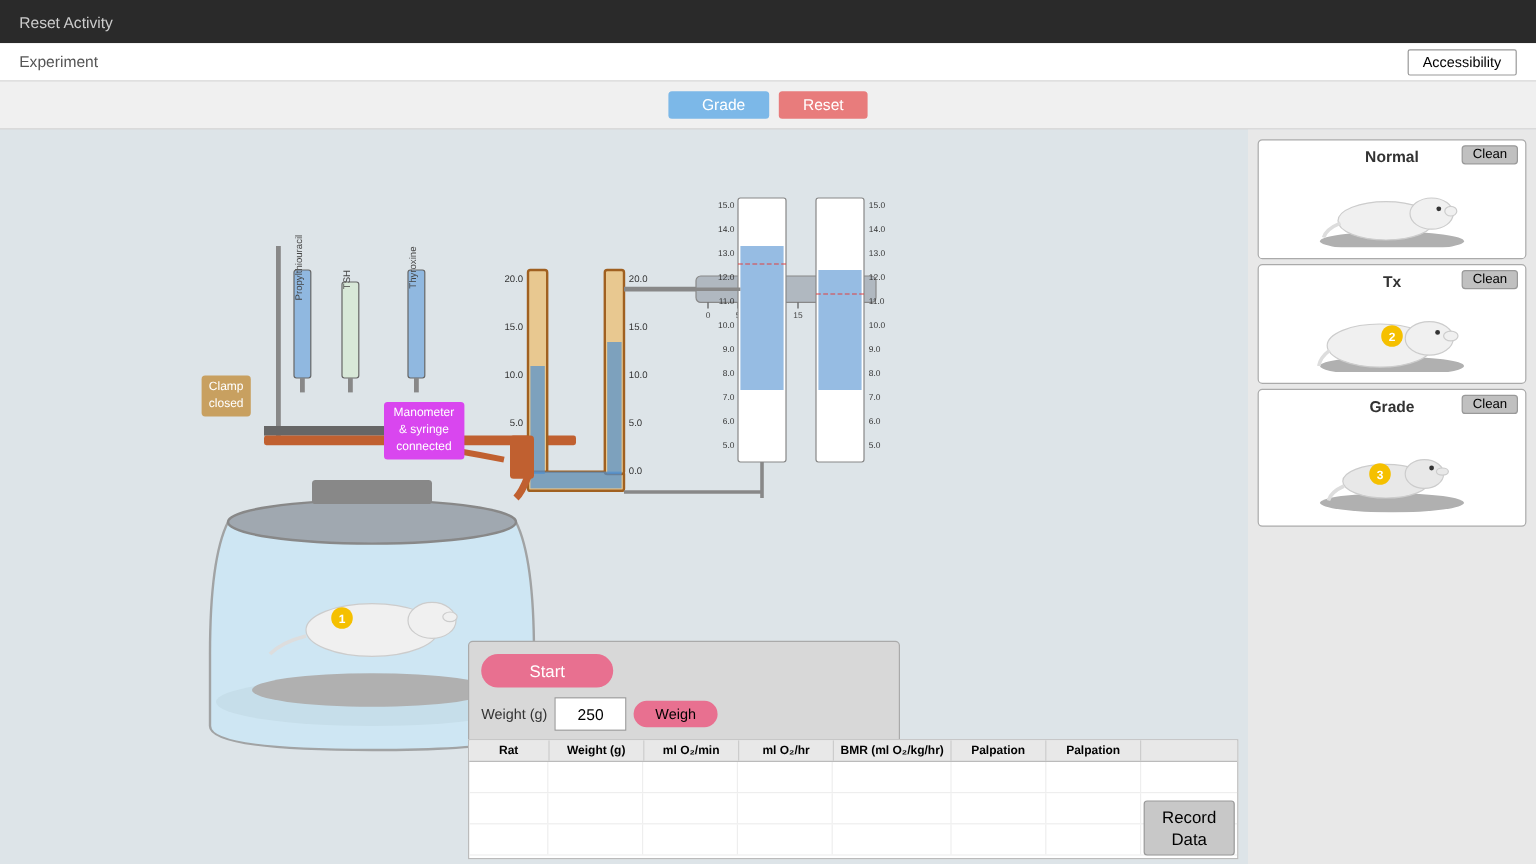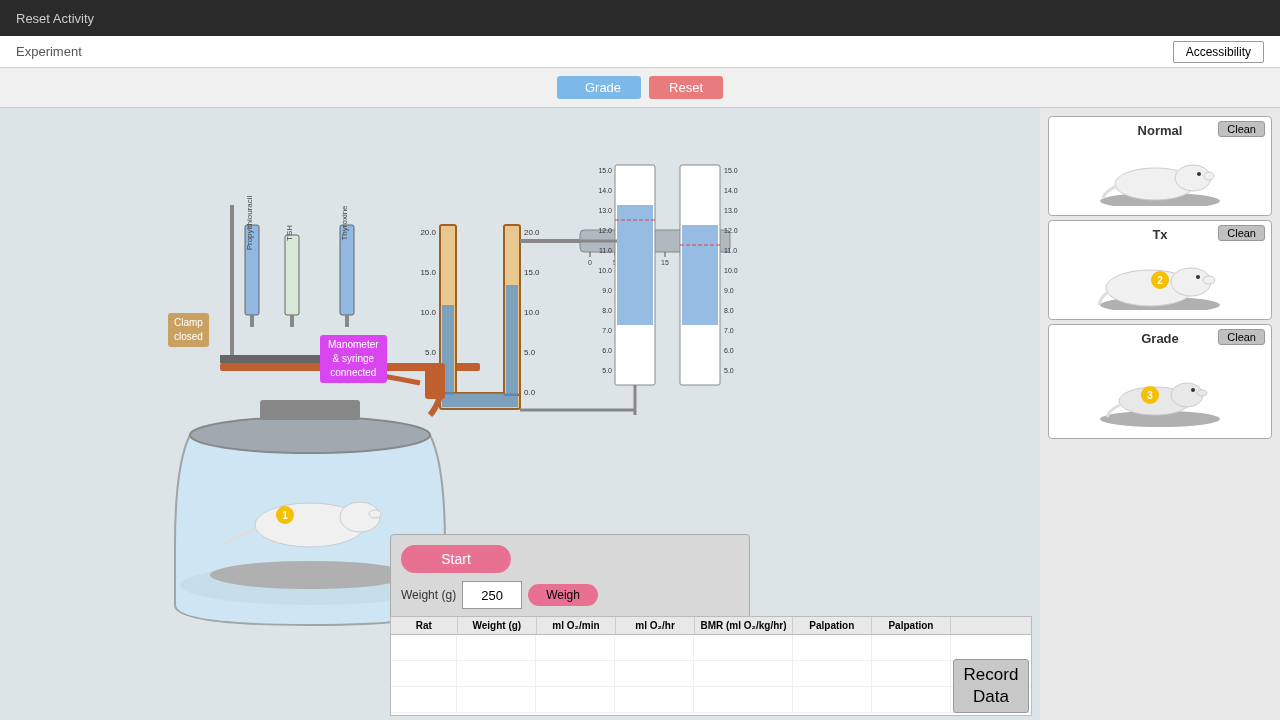--- a/index.html
+++ b/index.html
@@ -398,21 +398,21 @@
           <div style="flex:1;border-right:1px solid #eee;"></div>
           <div style="flex:1.2;border-right:1px solid #eee;"></div>
           <div style="flex:1.2;border-right:1px solid #eee;"></div>
           <div style="flex:1.2;border-right:1px solid #eee;"></div>
           <div style="flex:1.5;border-right:1px solid #eee;"></div>
           <div style="flex:1.2;border-right:1px solid #eee;"></div>
           <div style="flex:1.2;border-right:1px solid #eee;"></div>
           <div style="width:80px;"></div>
         </div>
 
-        <button style="position:absolute;right:2px;bottom:2px;background:#c8c8c8;border:1px solid #999;border-radius:3px;padding:4px 8px;font-size:17px;cursor:pointer;width:76px;text-align:center;white-space:pre-line;line-height:1.3;">Record
+        <button style="position:absolute;right:2px;bottom:2px;background:#c8c8c8;border:1px solid #999;border-radius:3px;padding:4px 8px;font-size:14px;cursor:pointer;width:76px;text-align:center;white-space:pre-line;line-height:1.3;">Record
 Data</button>
       </div>
     </div>
   </div>
 
   <div class="right-panel">
 
     <div class="rat-box">
       <span class="rat-box-label">Normal</span>
       <button class="rat-clean-btn">Clean</button>

